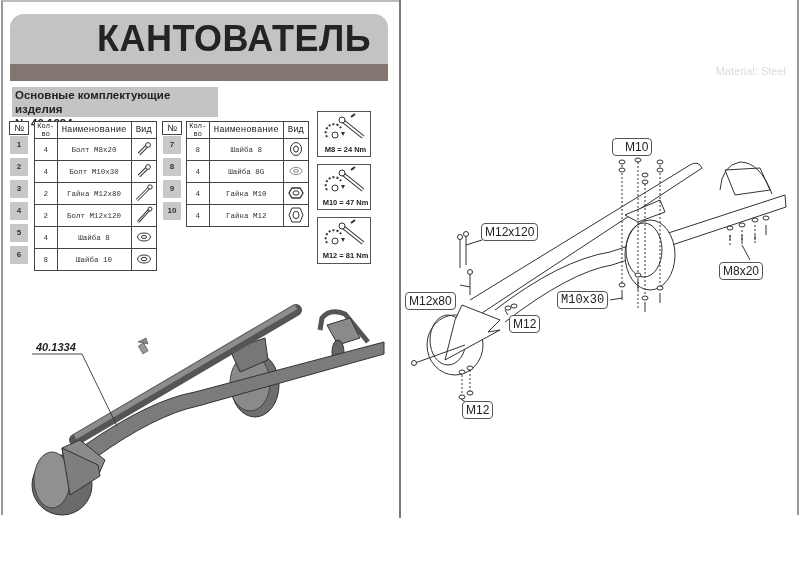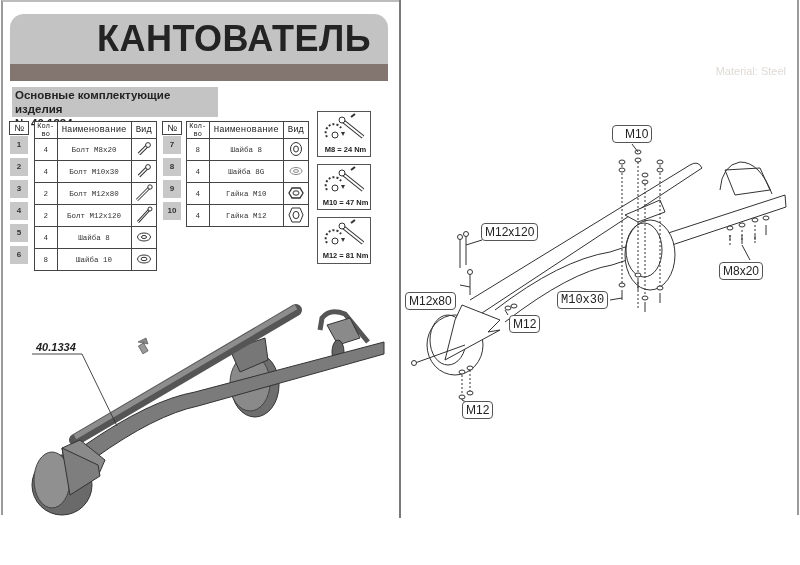--- a/index.html
+++ b/index.html
@@ -77,21 +77,21 @@
     <td>4</td>
     <td>Болт М10х30</td>
     <td><svg class="ico" width="16" height="16" viewBox="0 0 16 16">
             <path d="M3 13 L11 5" stroke="#333" stroke-width="3.5" fill="none"></path>
             <path d="M3 13 L11 5" stroke="#fff" stroke-width="1.5" fill="none"></path>
             <circle cx="12" cy="4" r="2.4" fill="#fff" stroke="#333"></circle>
           </svg></td>
   </tr>
   <tr>
     <td>2</td>
-    <td>Болт М12х80</td>
+    <td>Гайка М12х80</td>
     <td><svg class="ico" width="18" height="18" viewBox="0 0 18 18">
             <path d="M2 16 L14 4" stroke="#333" stroke-width="3" fill="none"></path>
             <path d="M2 16 L14 4" stroke="#fff" stroke-width="1.2" fill="none"></path>
             <circle cx="15" cy="3" r="2.2" fill="#fff" stroke="#333"></circle>
           </svg></td>
   </tr>
   <tr>
     <td>2</td>
     <td>Болт М12х120</td>
     <td><svg class="ico" width="18" height="18" viewBox="0 0 18 18">
@@ -303,19 +303,19 @@
     <path d="M232 34 L238 42"></path>
     <path d="M82 130 L66 135"></path>
     <path d="M60 175 L70 177"></path>
     <path d="M105 200 L108 205"></path>
     <path d="M210 190 L222 188"></path>
     <path d="M342 135 L350 150"></path>
     <path d="M62 290 L66 292"></path>
   </g>
 </svg>
 
-<div class="callout" style="left:612px;top:125px;padding-left:12px;">M10</div>
+<div class="callout" style="left:612px;top:138px;padding-left:12px;">M10</div>
 <div class="callout" style="left:481px;top:223px;">M12x120</div>
 <div class="callout" style="left:405px;top:280px;margin-top:12px;">M12x80</div>
 <div class="callout" style="left:509px;top:315px;">M12</div>
 <div class="callout" style="left:557px;top:291px;font-family:Liberation Mono, monospace;">M10x30</div>
 <div class="callout" style="left:719px;top:262px;">M8x20</div>
 <div class="callout" style="left:462px;top:401px;">M12</div>
 
 </body></html>

